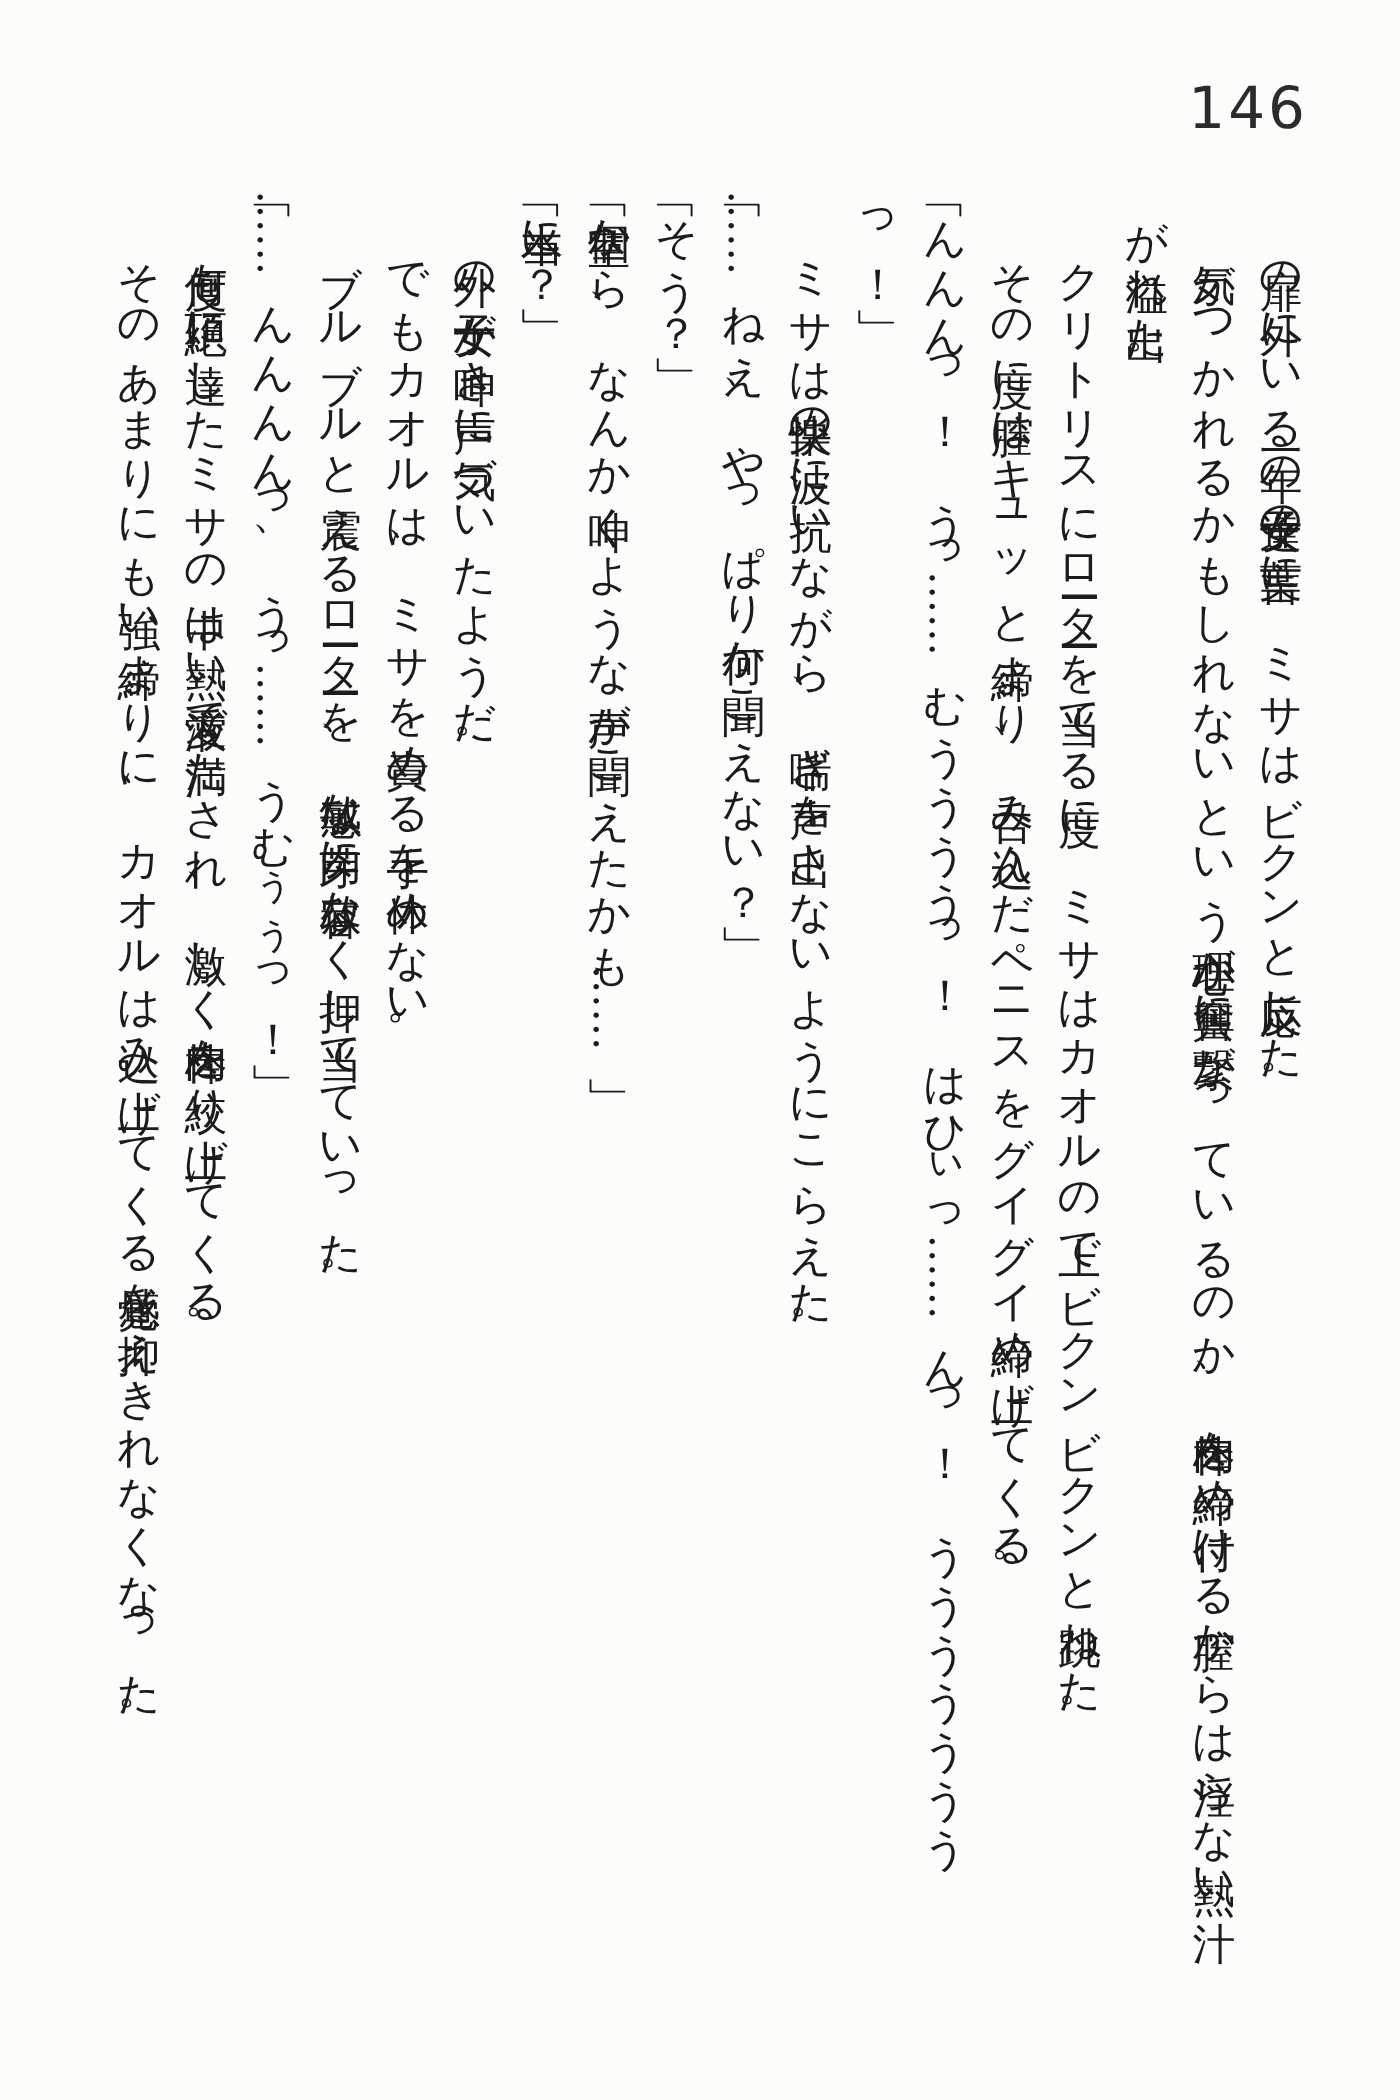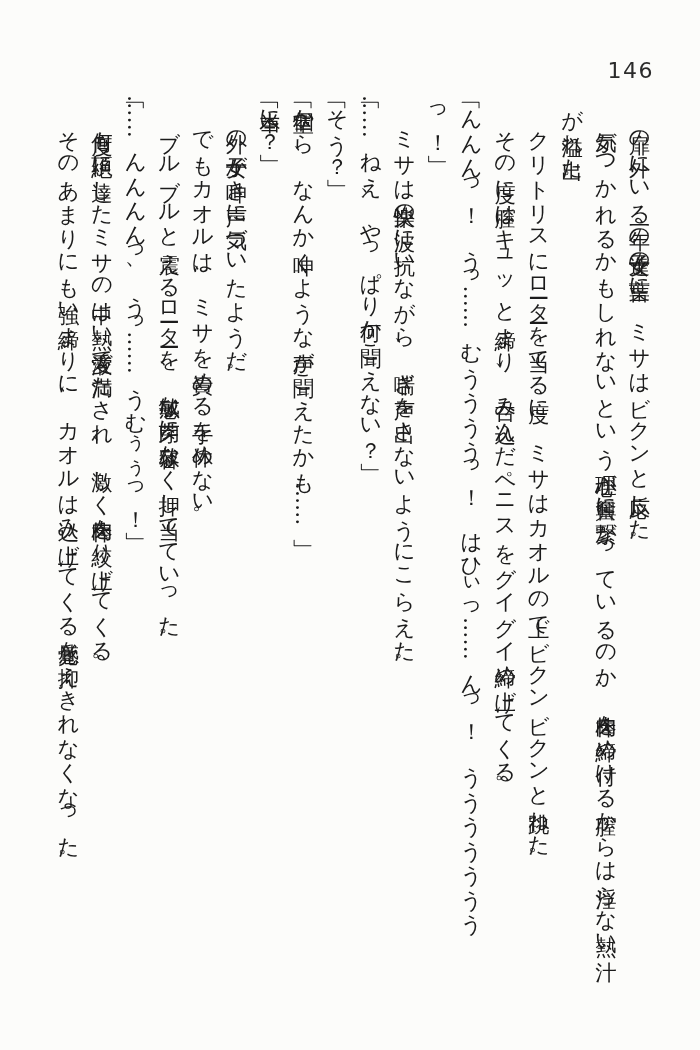--- a/index.html
+++ b/index.html
@@ -18,25 +18,24 @@
     height: 1050px;
     background: #fcfcfa;
     overflow: hidden;
     font-family: "DejaVu Serif", "Liberation Serif", serif;
   }
   .page-number {
     position: absolute;
     top: 40px;
     right: 46px;
     font-family: "DejaVu Sans", "Liberation Sans", sans-serif;
-    font-size: 22px;
+    font-size: 29px;
     letter-spacing: 1.5px;
     color: #2b2b2b;
     line-height: 1;
-    margin-top: 20px;
   }
   .text-block {
     position: absolute;
     top: 95px;
     right: 44px;
     height: 858px;
     width: 572px;
     writing-mode: vertical-rl;
     -webkit-writing-mode: vertical-rl;
     text-orientation: mixed;

